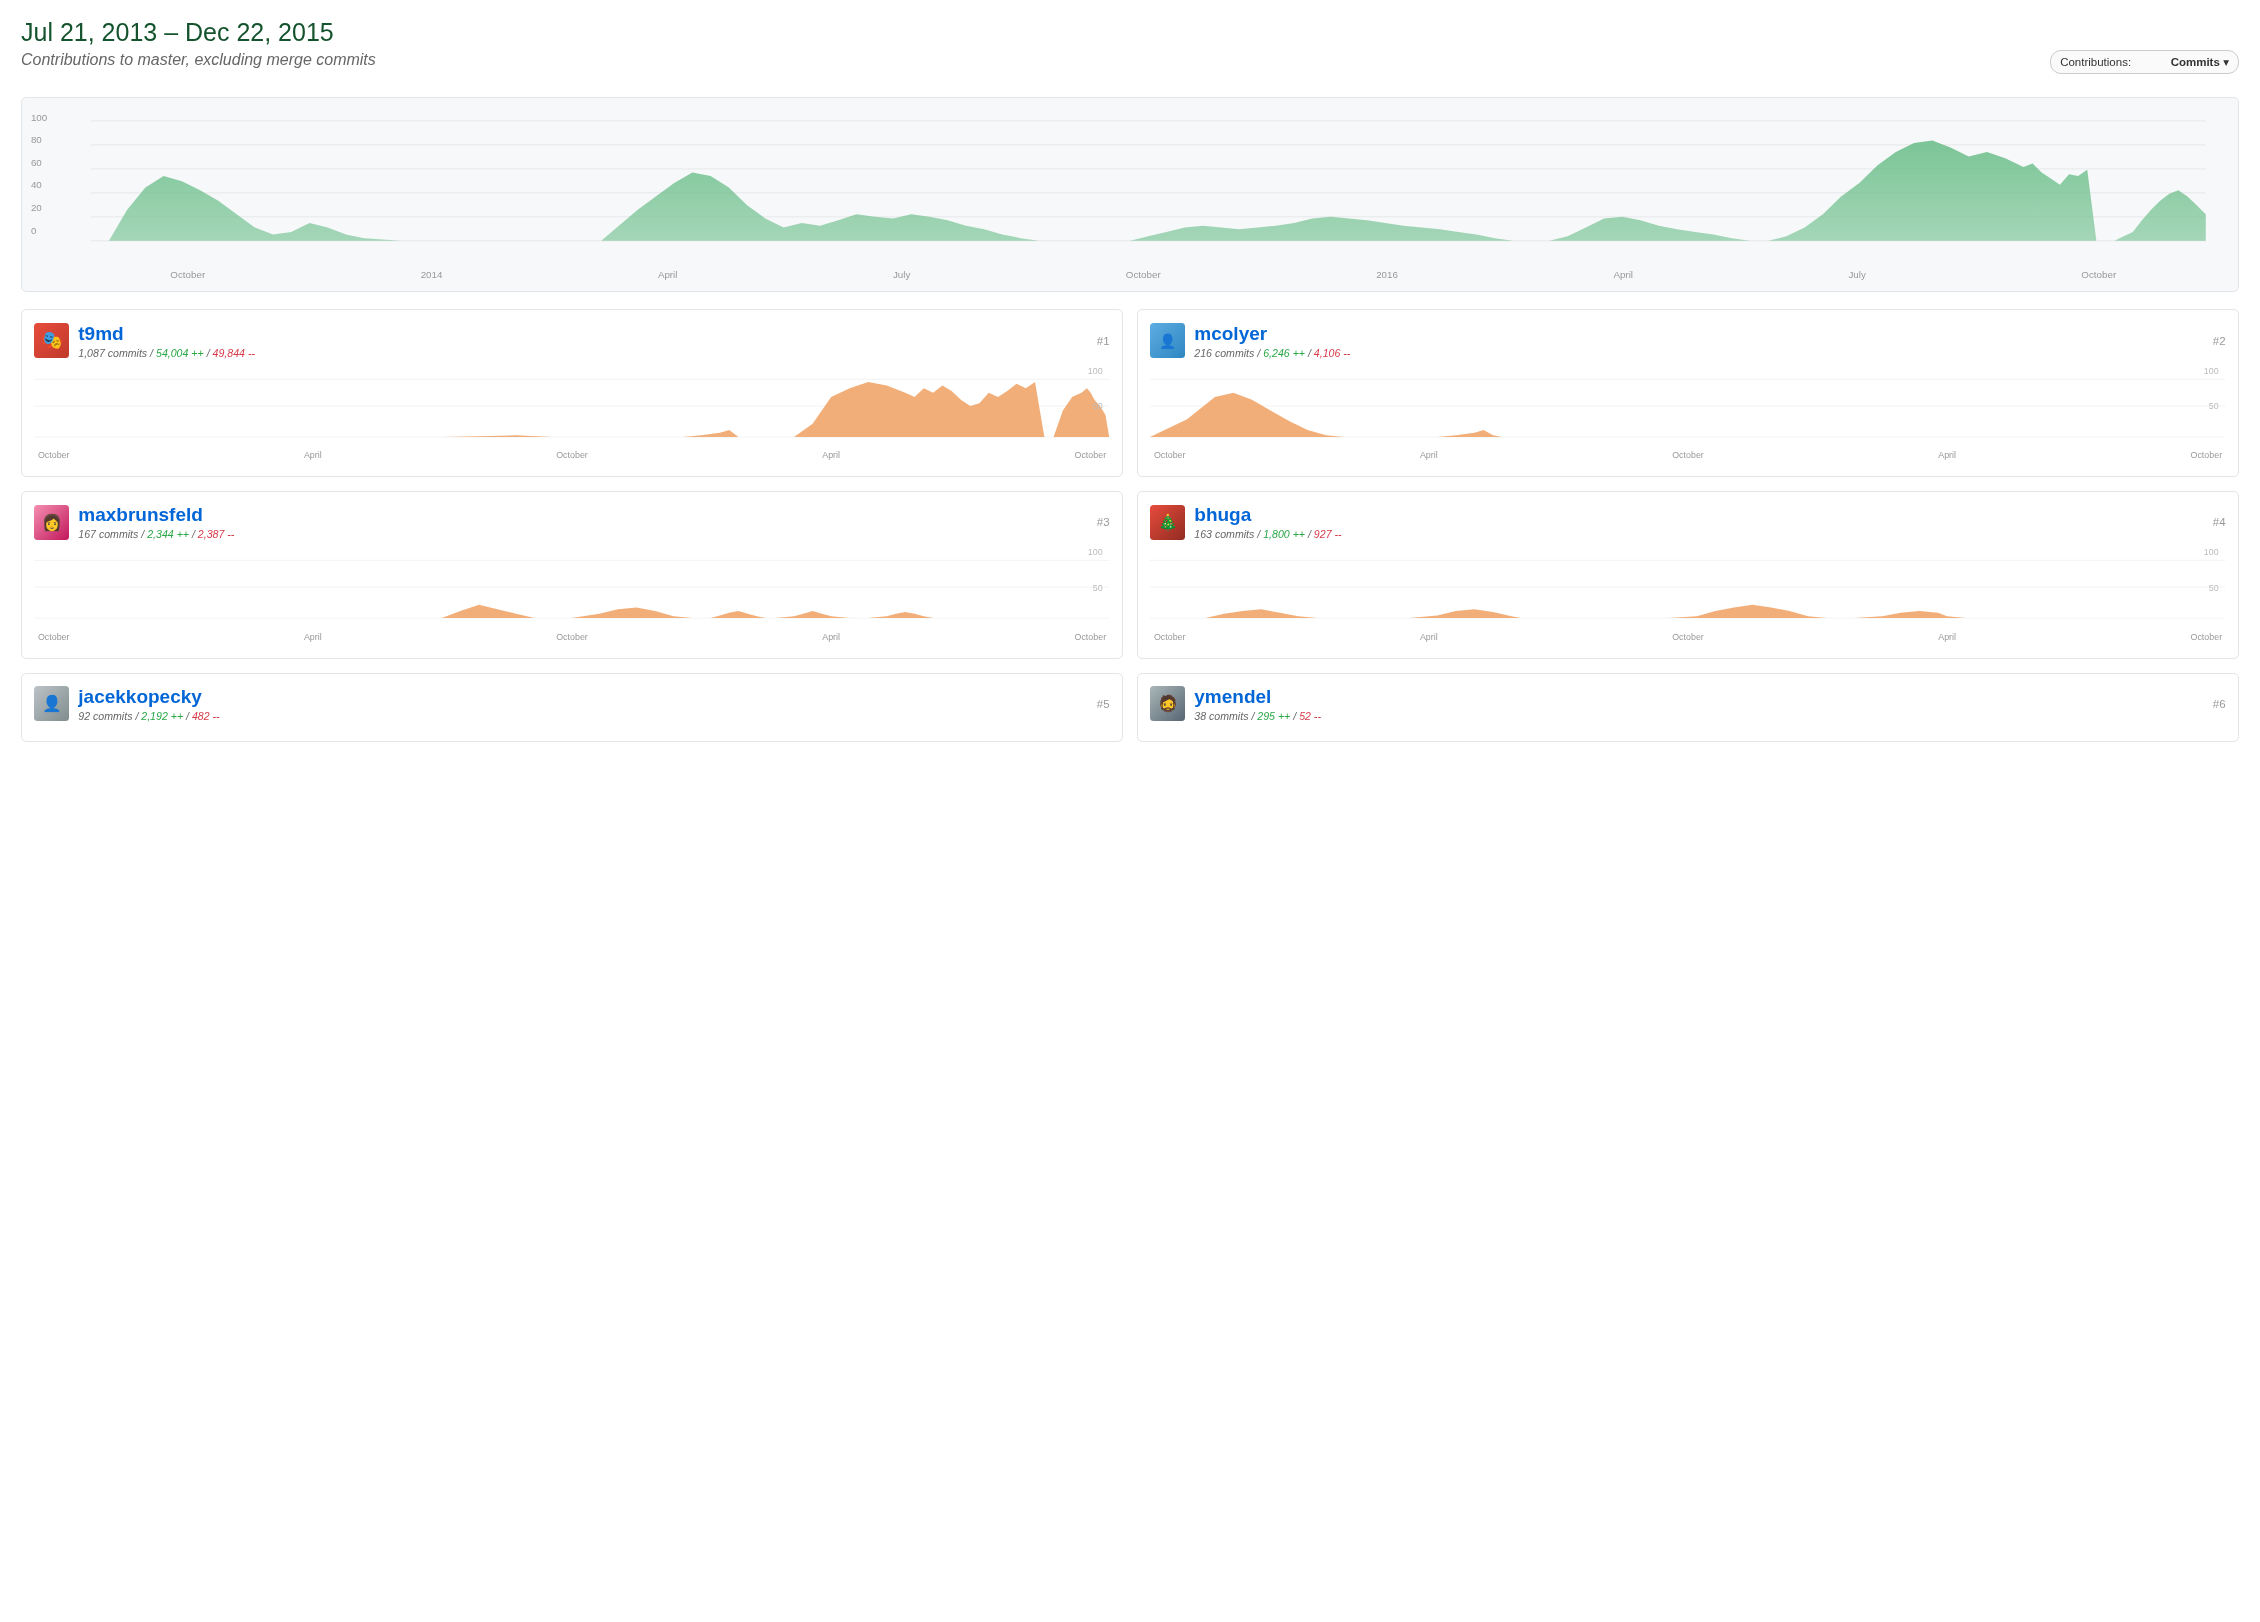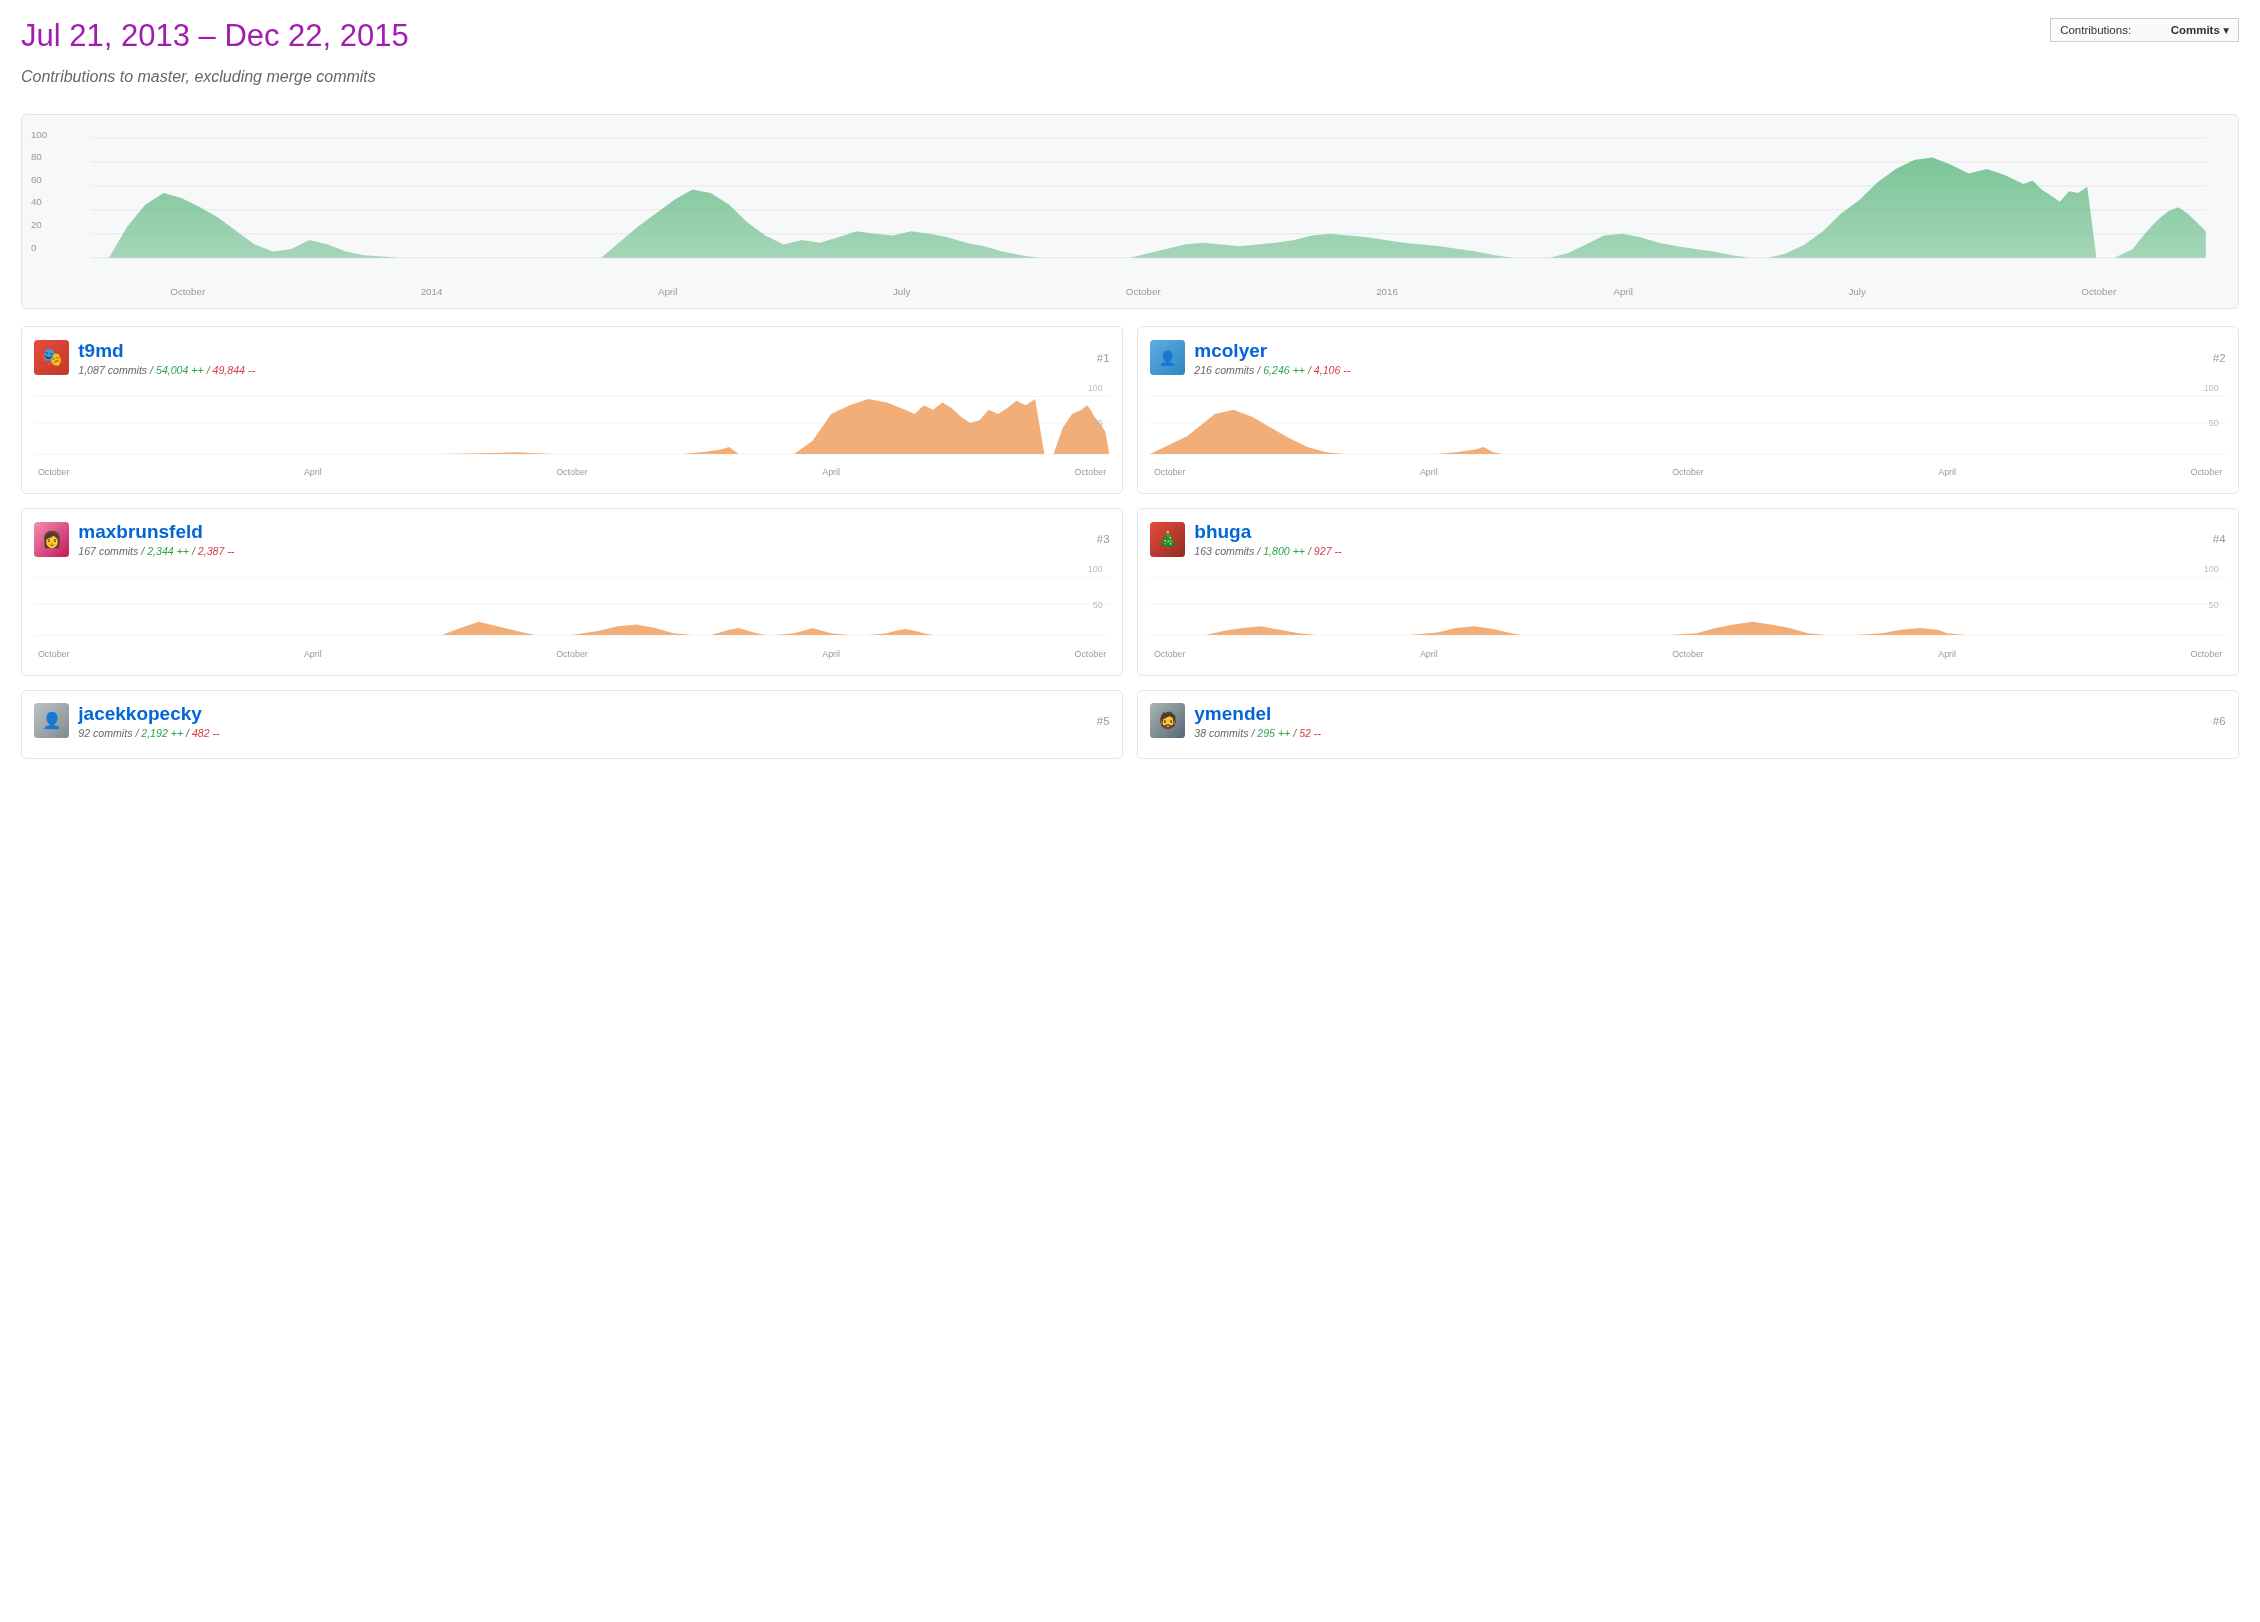--- a/index.html
+++ b/index.html
@@ -9,42 +9,43 @@
       color: #333;
       font-size: 12.4px;
       padding: 17.7px 21px;
     }
 
     .page-header {
       margin-bottom: 14px;
     }
 
     .page-title {
-      font-size: 31px;
+      font-size: 25px;
       font-weight: 300;
-      color: #a21caf;
-      margin-bottom: 14px;
+      color: #14532d;
+      margin-bottom: 4px;
     }
 
     .page-subtitle {
       font-size: 16px;
       color: #666;
       font-style: italic;
     }
 
     .contributions-btn {
       display: inline-flex;
       align-items: center;
       border: 0.9px solid #ccc;
-      border-radius: 0;
+      border-radius: 11px;
       padding: 4.4px 8.9px;
       background: #fafafa;
       font-size: 11.5px;
       cursor: pointer;
       color: #333;
+      margin-top: 32px;
     }
 
     .contributions-btn strong {
       font-weight: 600;
       margin: 0 3.5px;
       padding-left: 36px;
     }
 
     .header-row {
       display: flex;

